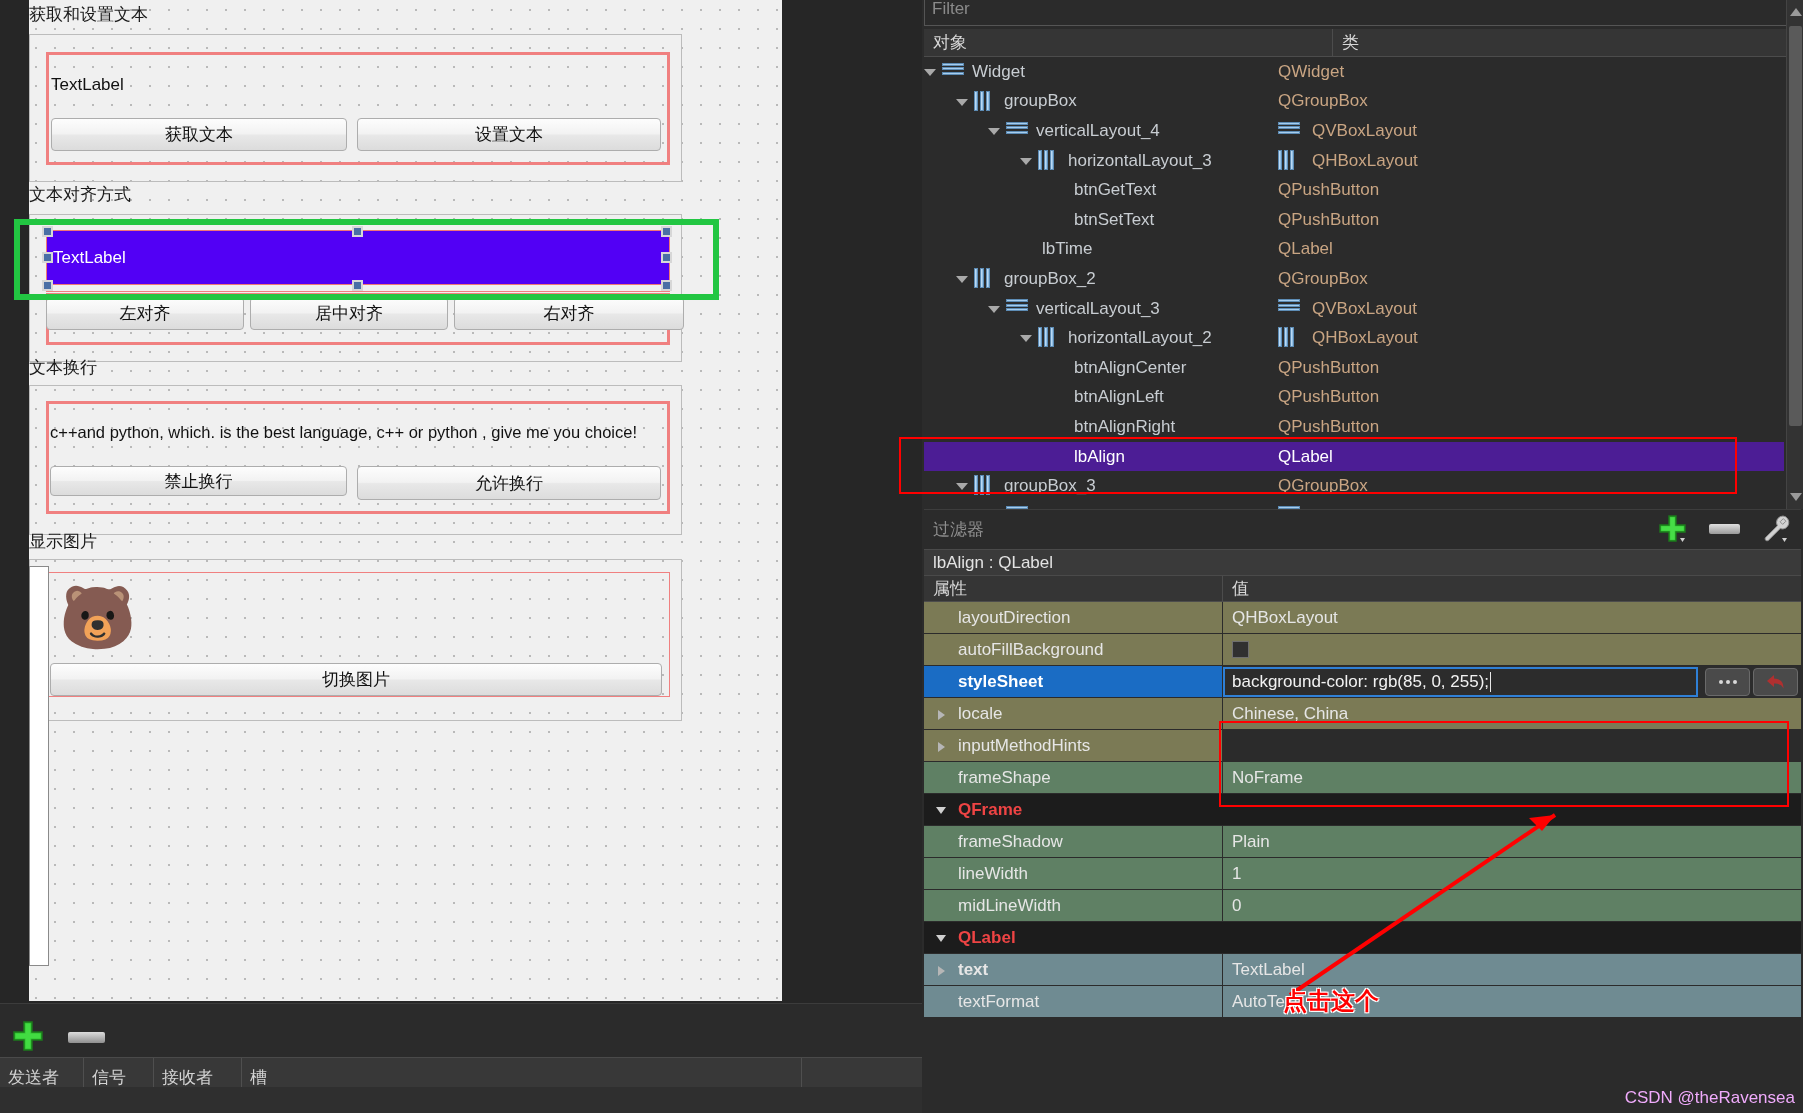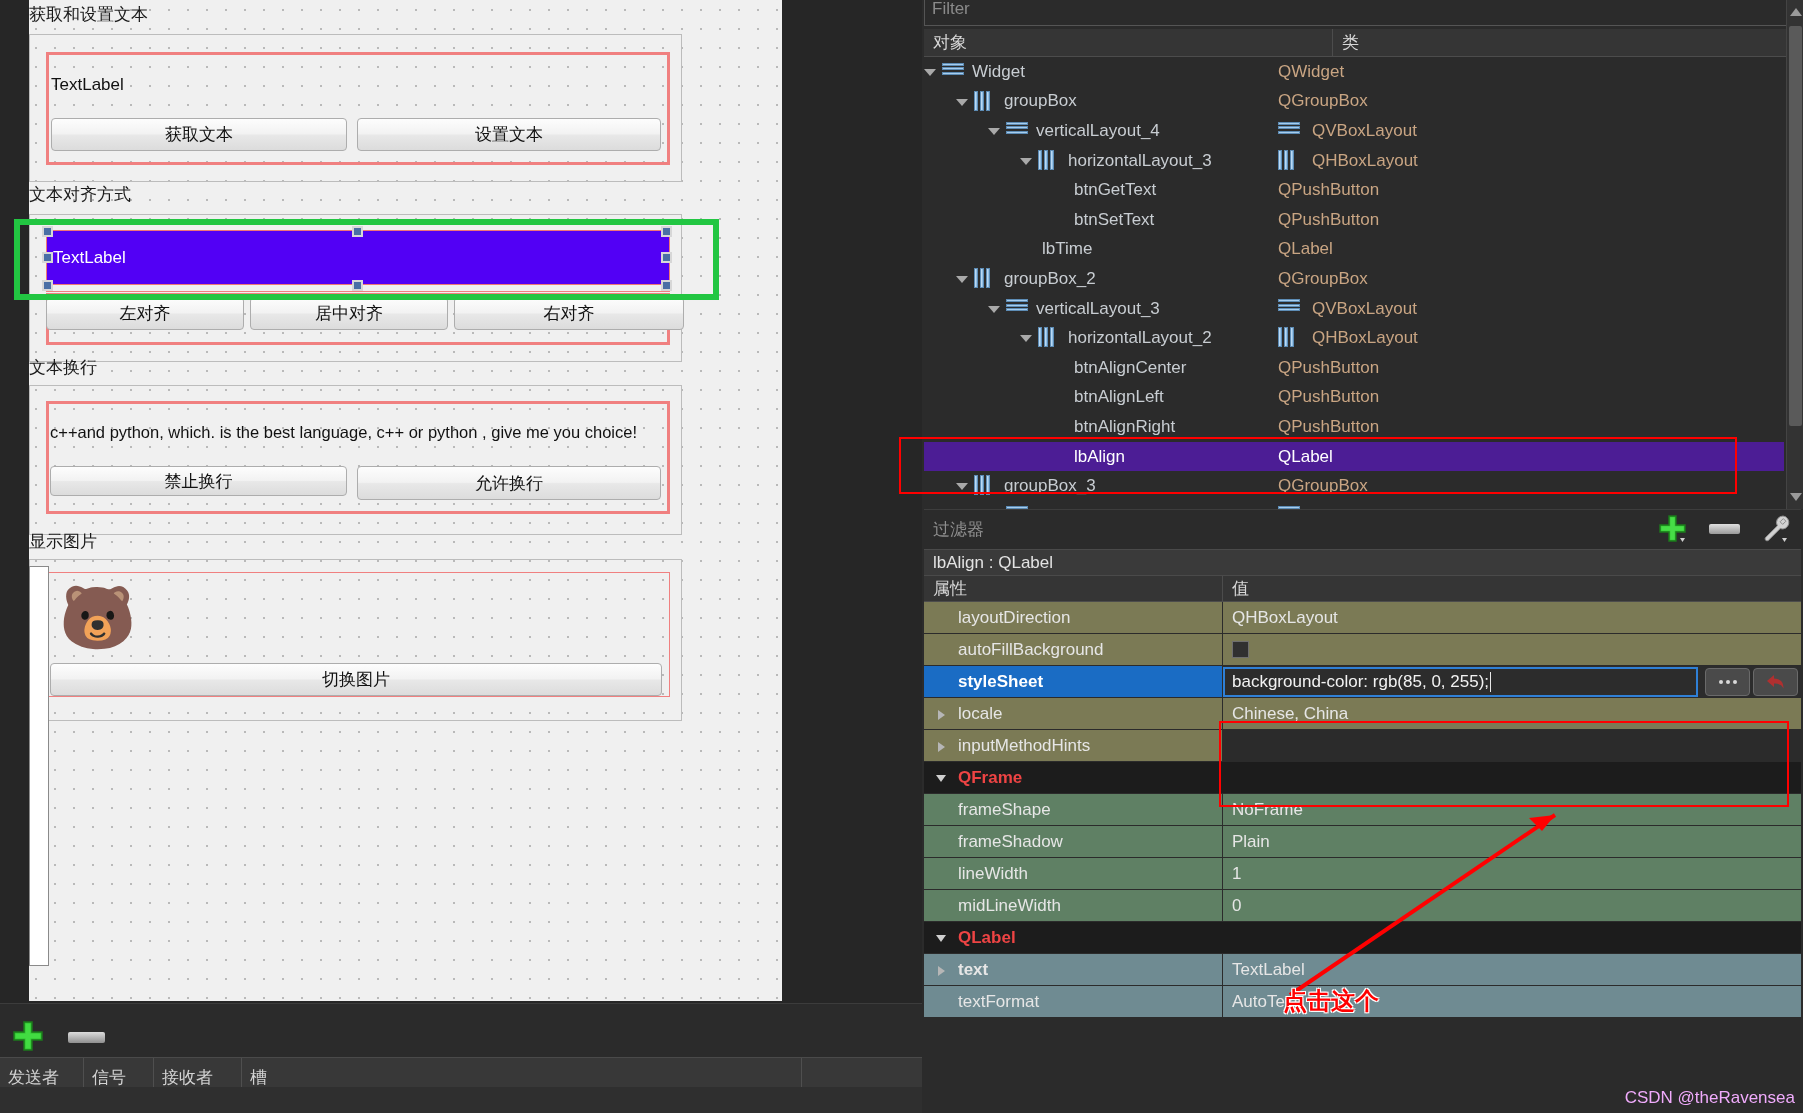--- a/index.html
+++ b/index.html
@@ -568,35 +568,35 @@
           <div class="pcell-val">
             <span>Chinese, China</span>
           </div>
         </div>
         <div class="prow olive">
           <div class="pcell-name">
             <span class="exp-tri"></span>
             <span>inputMethodHints</span>
           </div>
         </div>
+        <div class="prow green">
+          <div class="pcell-name">
+            <span>frameShape</span>
+          </div>
+          <div class="pcell-val">
+            <span>NoFrame</span>
+          </div>
+        </div>
         <div class="prow grouphdr">
           <div class="pcell-name">
             <span class="exp-tri-open"></span>
             <span>QFrame</span>
           </div>
           <div class="pcell-val">
             <span></span>
-          </div>
-        </div>
-        <div class="prow green">
-          <div class="pcell-name">
-            <span>frameShape</span>
-          </div>
-          <div class="pcell-val">
-            <span>NoFrame</span>
           </div>
         </div>
         <div class="prow green">
           <div class="pcell-name">
             <span>frameShadow</span>
           </div>
           <div class="pcell-val">
             <span>Plain</span>
           </div>
         </div>

